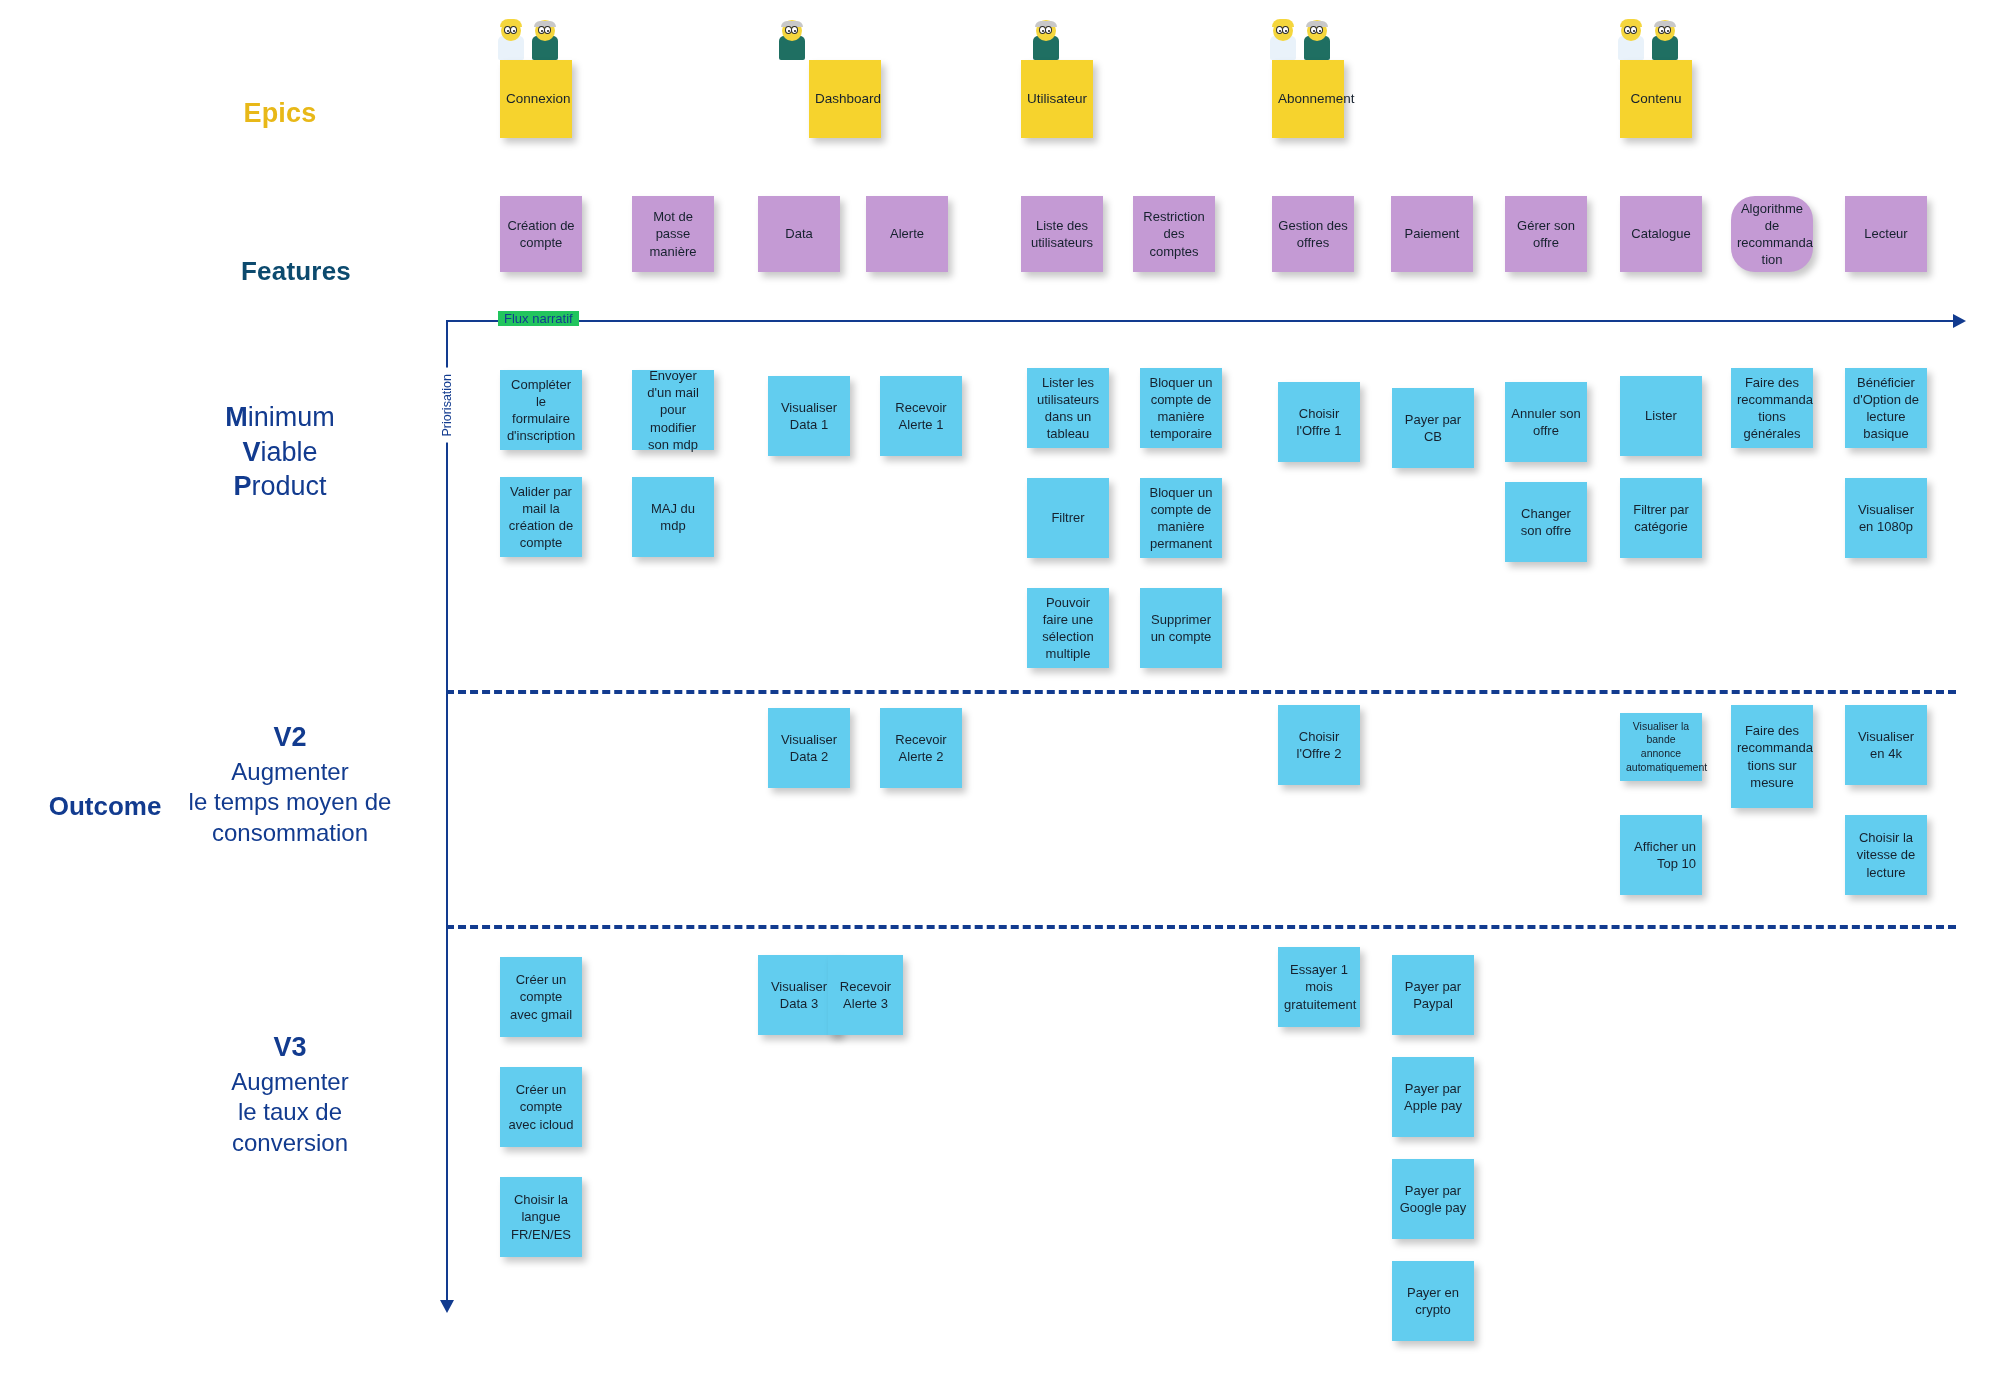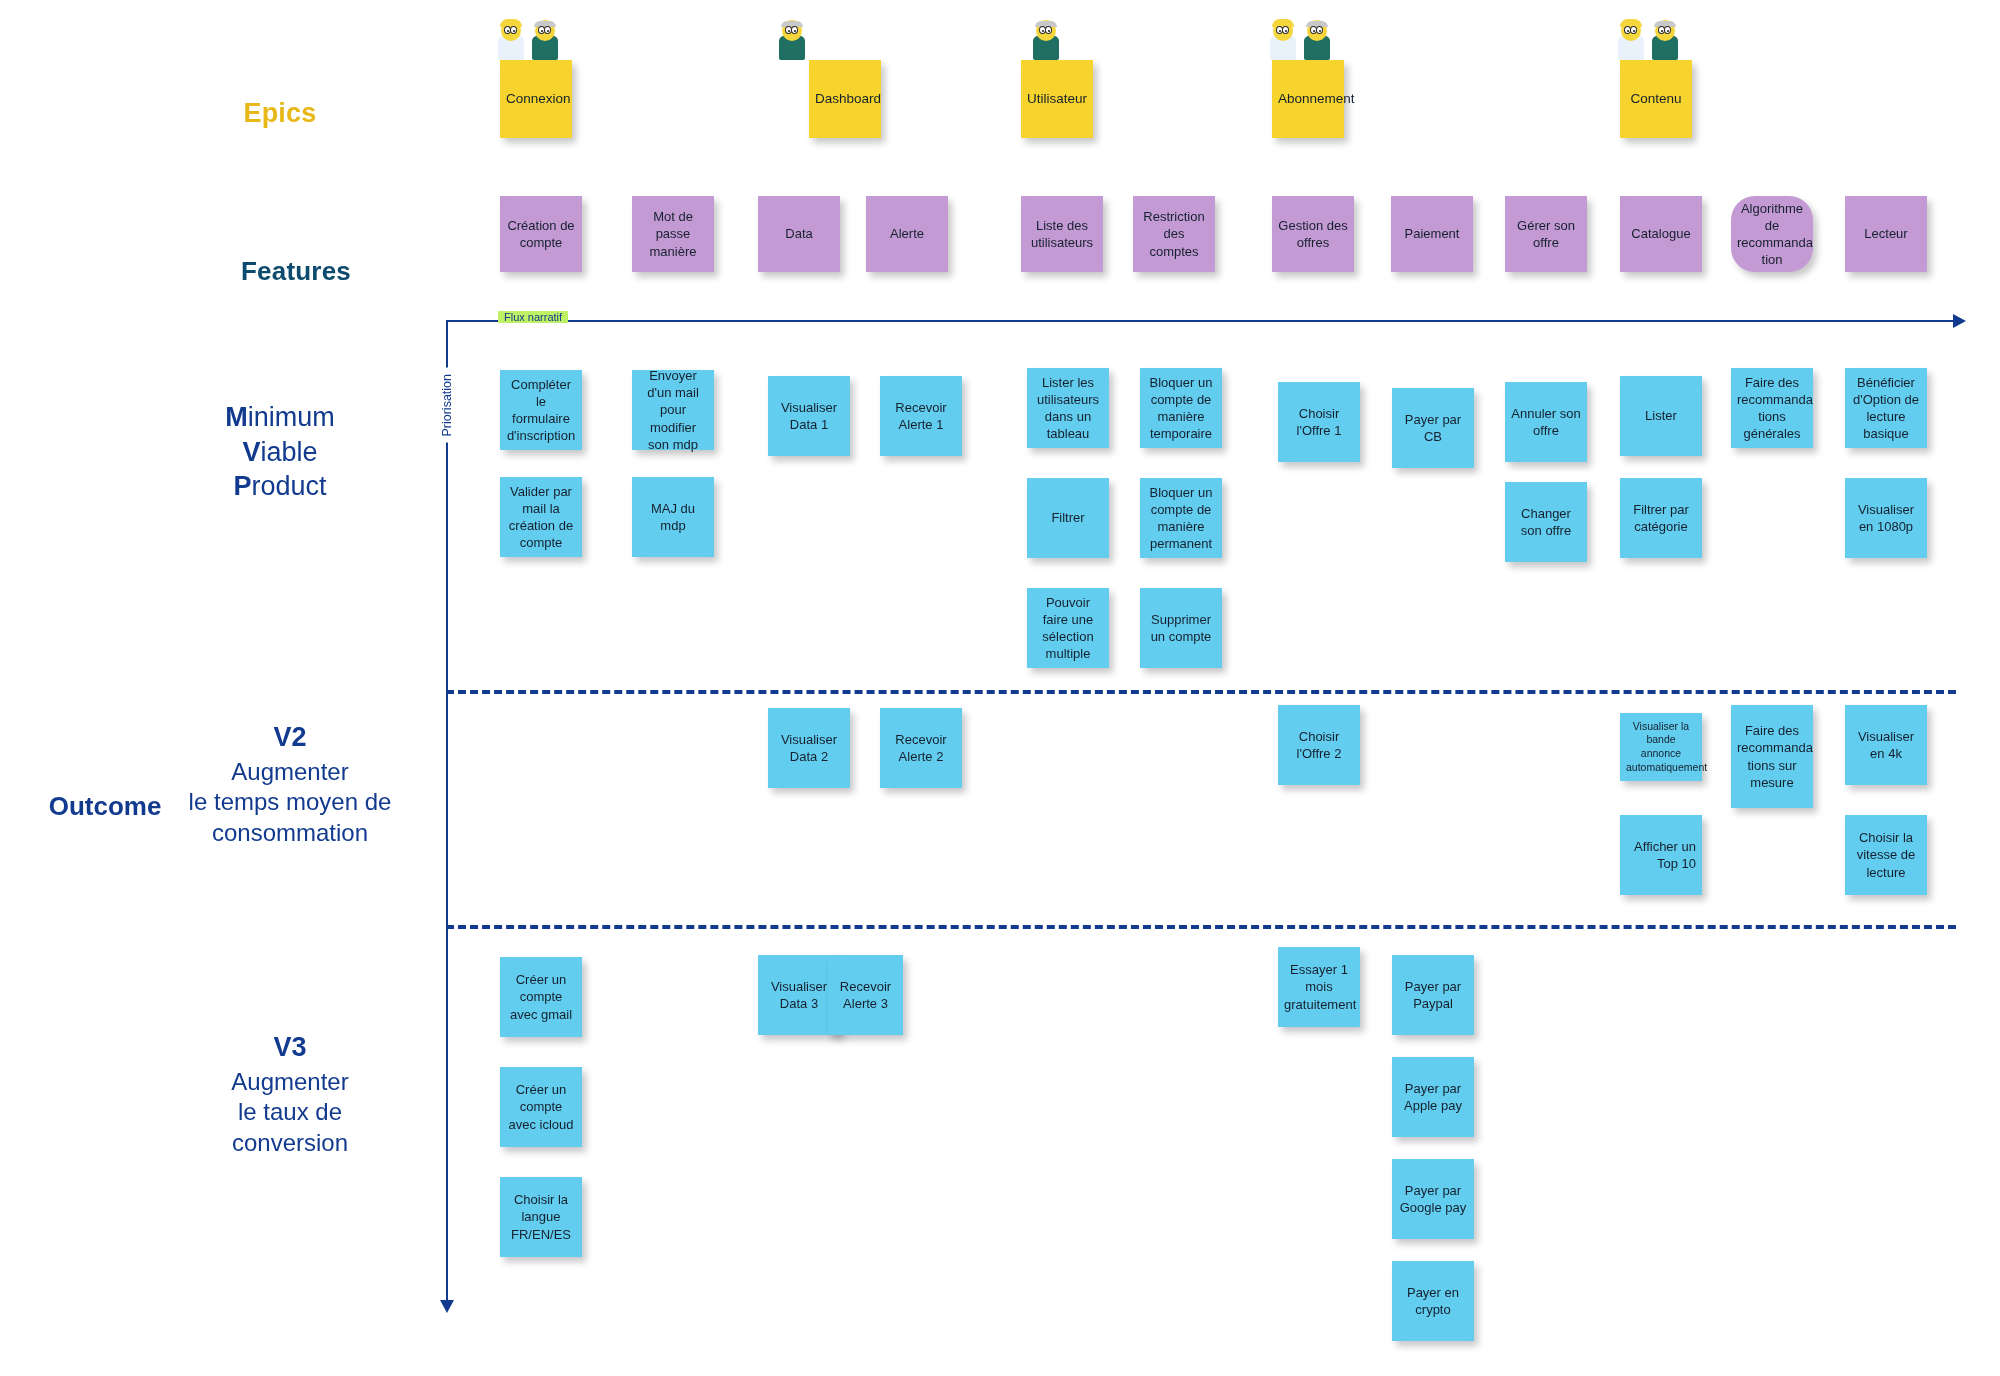--- a/index.html
+++ b/index.html
@@ -85,23 +85,23 @@
   .flow-h {
     position: absolute;
     height: 2px; background: #123b8f;
   }
   .flow-v {
     position: absolute;
     width: 2px; background: #123b8f;
   }
   .flow-label {
     position: absolute;
-    background: #bef264;
+    background: #22c55e;
     color: #123b8f;
-    font-size: 11px;
+    font-size: 13px;
     padding: 0 6px;
   }
   .flow-label-vert {
     position: absolute;
     background: #ffffff;
     color: #123b8f;
     font-size: 12.5px;
     padding: 6px 0;
     writing-mode: vertical-rl;
     transform: rotate(180deg);

